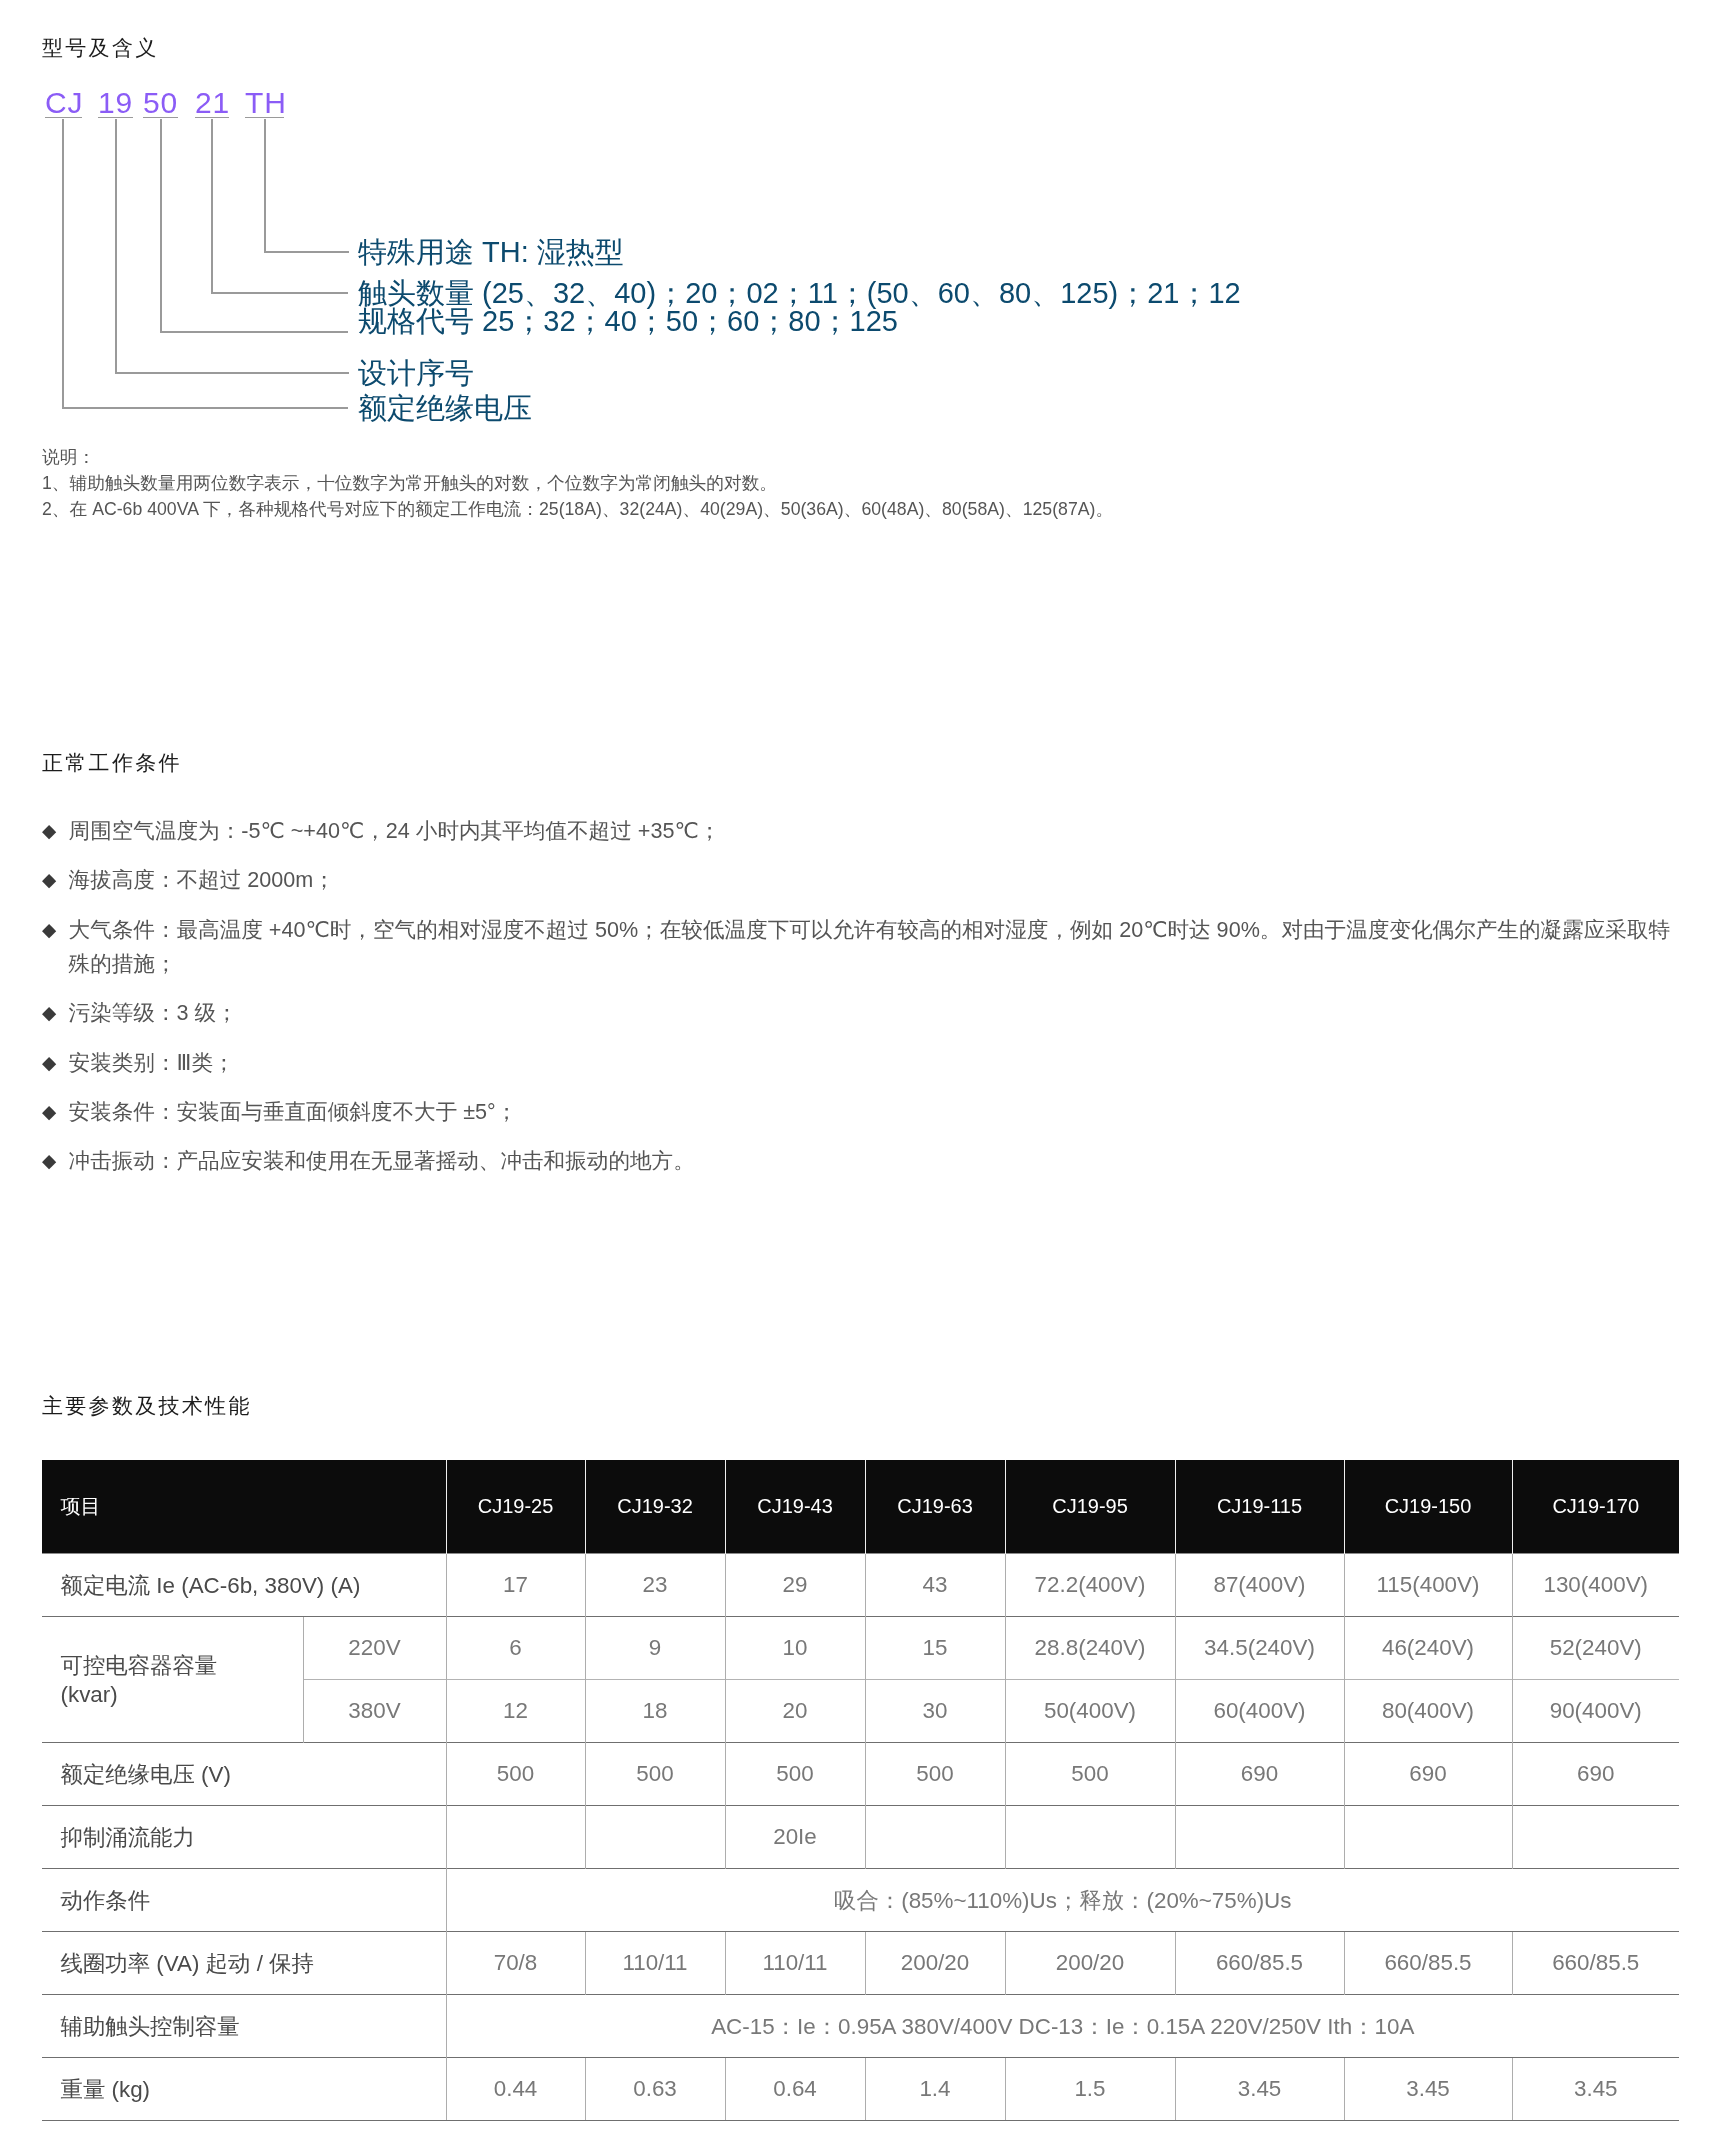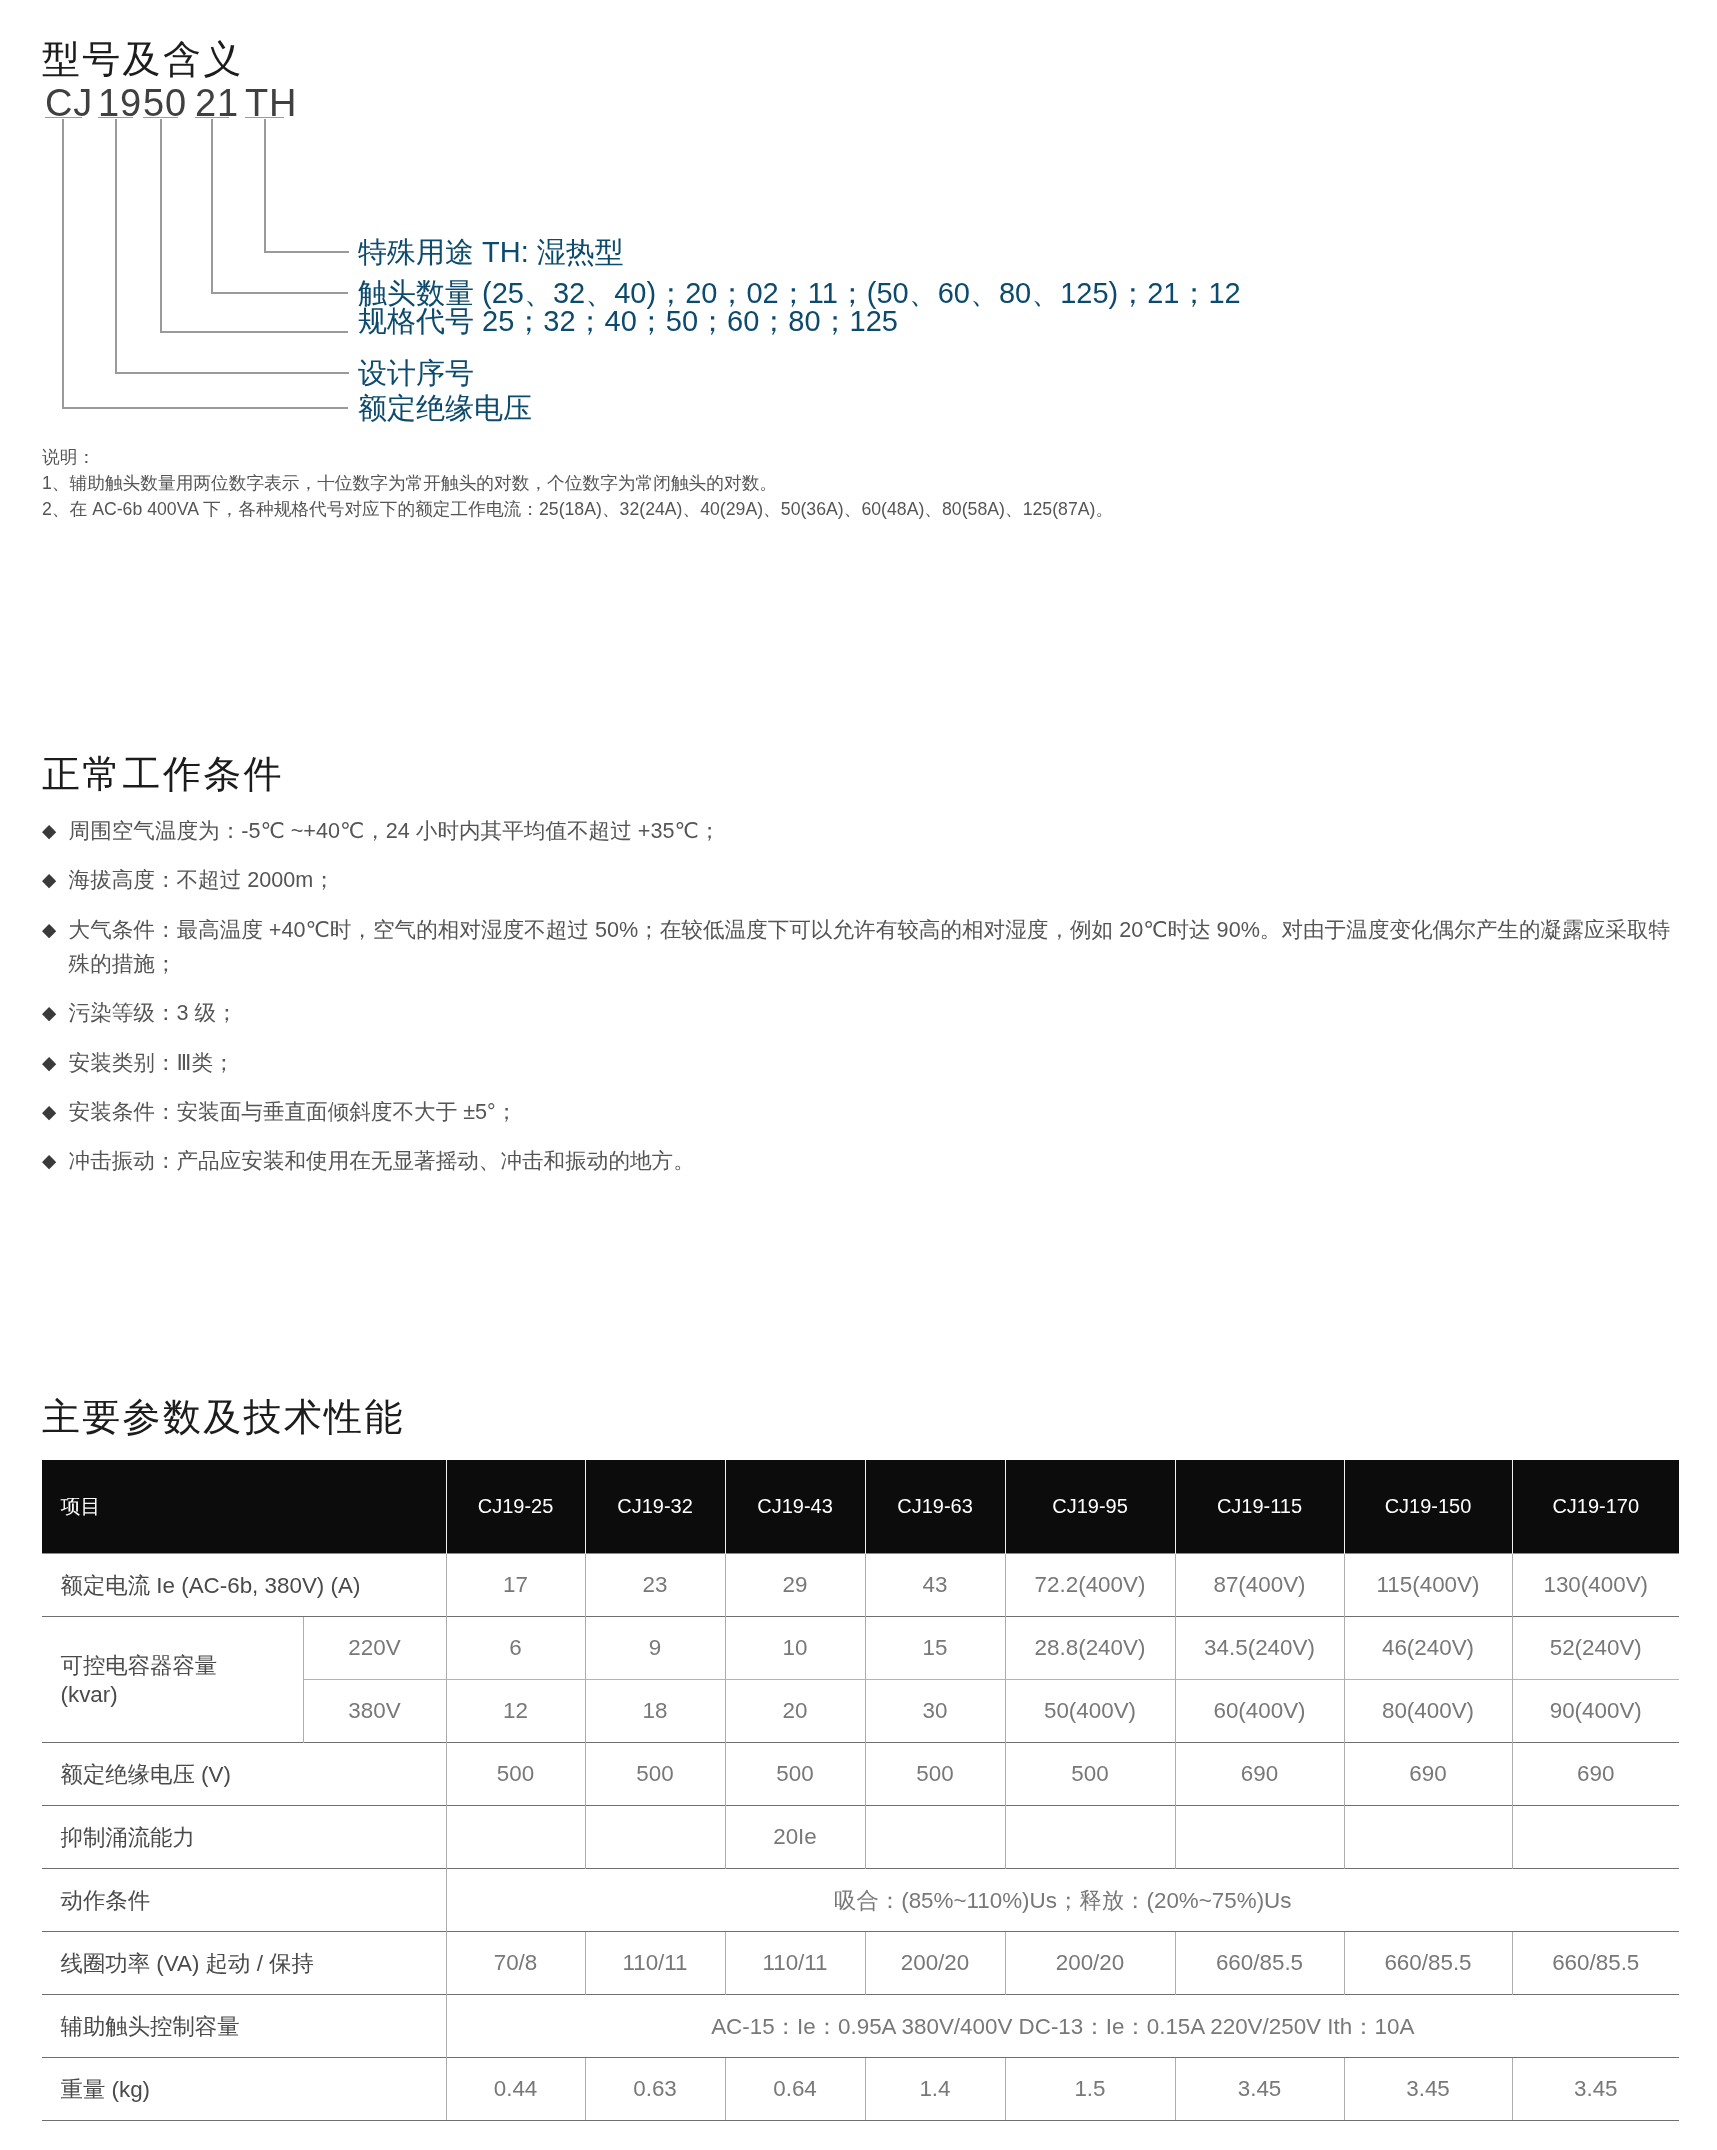--- a/index.html
+++ b/index.html
@@ -6,28 +6,28 @@
   body {
     width:1717px; height:2151px;
     background:#ffffff;
     font-family:"Liberation Sans","DejaVu Sans",sans-serif;
     color:#444;
     position:relative;
     overflow:hidden;
   }
   .section-title {
     position:absolute; left:42px;
-    font-size:38px; color:#1c1c1c; font-weight:500;
+    font-size:21px; color:#1c1c1c; font-weight:500;
     letter-spacing:2.3px; white-space:nowrap;
   }
   
   .code-box {
     position:absolute; top:89px; height:28px;
     border-bottom:1.5px solid #9a9a9a;
-    color:#404040; font-size:38px; line-height:28px;
+    color:#8b5cf6; font-size:30px; line-height:28px;
     text-align:center; letter-spacing:0.8px;
   }
   .vline { position:absolute; width:1.5px; background:#9a9a9a; }
   .hline { position:absolute; height:1.5px; background:#9a9a9a; }
   .diagram-label {
     position:absolute; left:358px;
     font-size:29px; color:#0c4a6e; line-height:31px; white-space:nowrap;
   }
   .notes {
     position:absolute; left:42px; top:444px;

